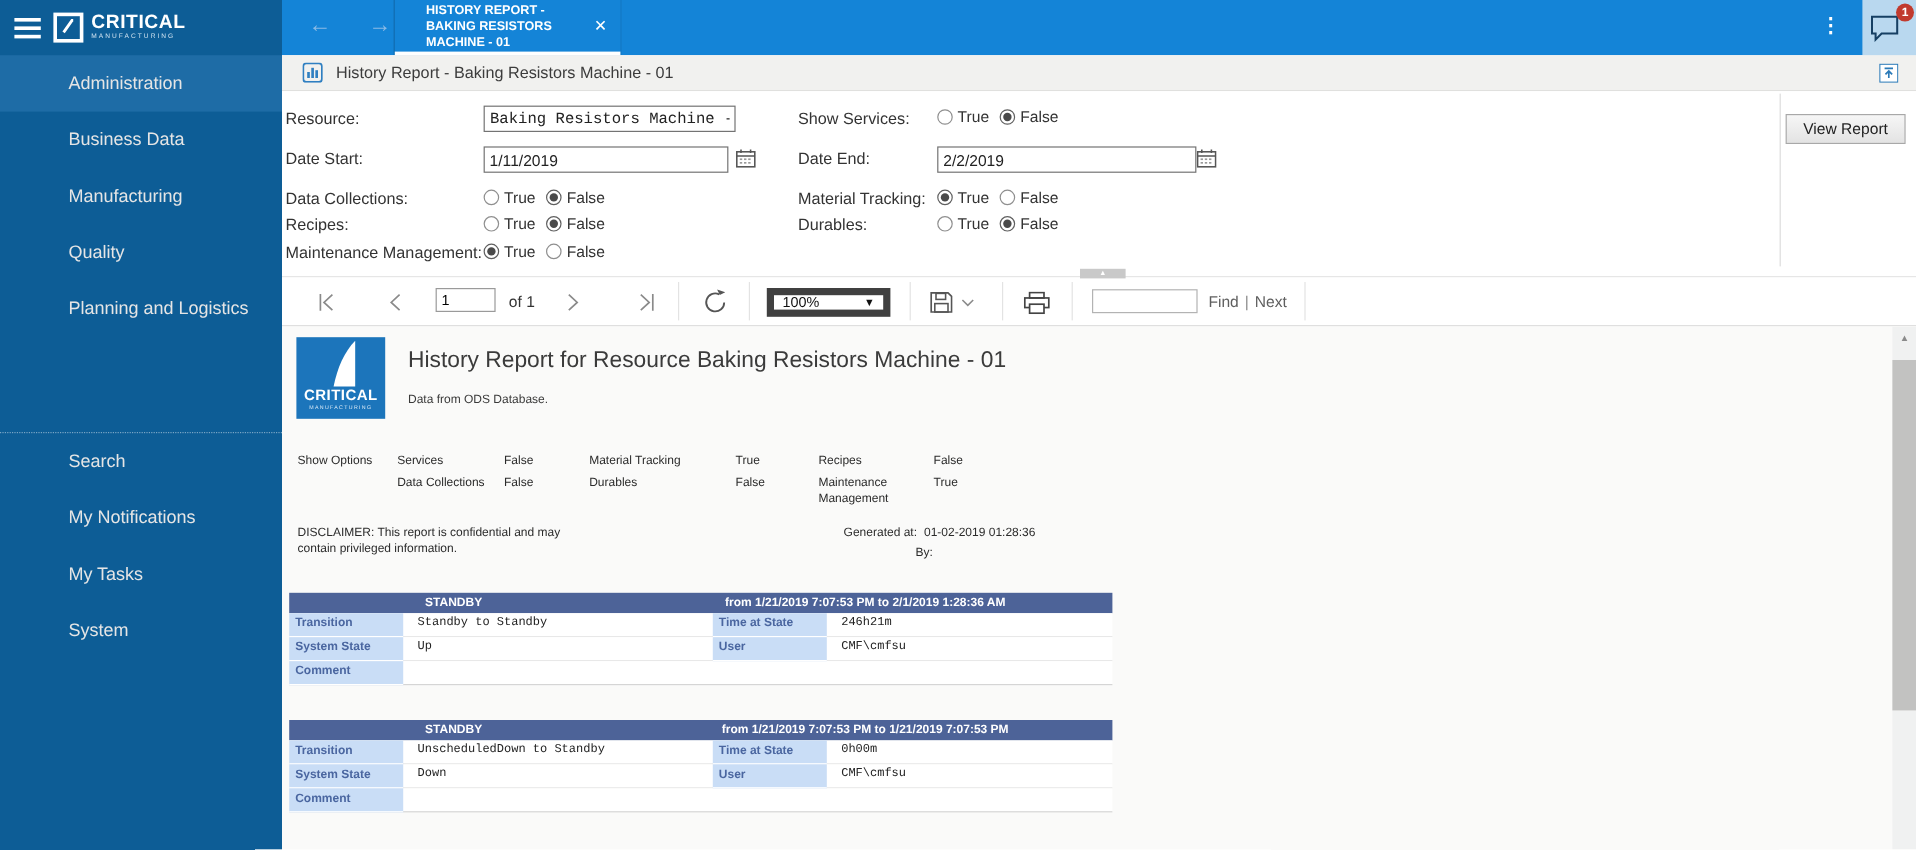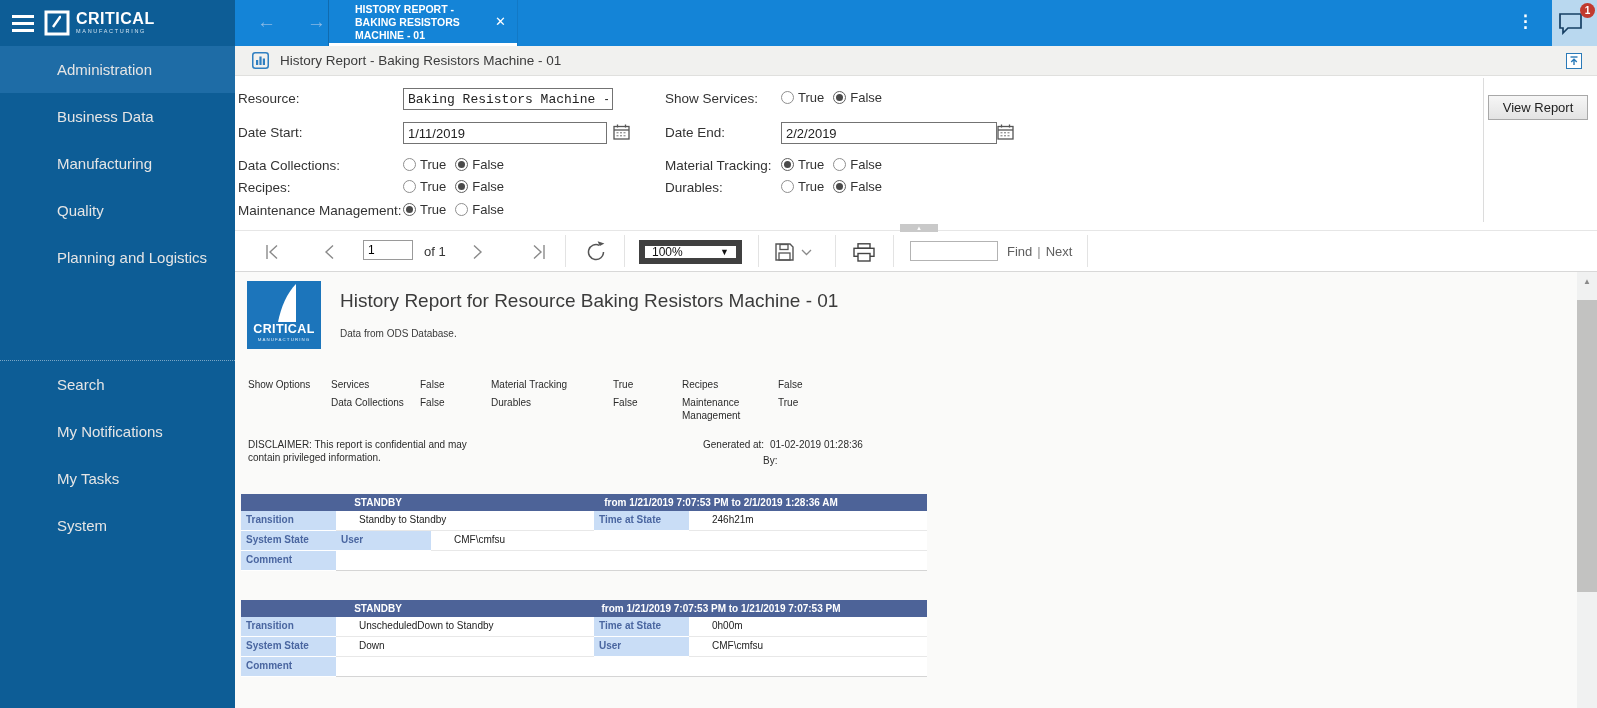--- a/index.html
+++ b/index.html
@@ -106,21 +106,21 @@
   .r-by-label{left:510px;top:182px;margin-left:18px;}
 
   .s-table{position:absolute;left:6px;width:686px;font-size:10px;}
   .s-head{display:flex;height:17px;background:#4d6398;color:#fff;font-weight:700;}
   .s-head-left{width:274px;text-align:center;line-height:17px;}
   .s-head-right{flex:1;text-align:center;line-height:17px;}
   .s-row{display:flex;height:19px;background:#fff;border-bottom:1px solid #e8e8e8;}
   .s-row:last-child{border-bottom:1px solid #d5d5d5;}
   .s-cell-label{width:95px;flex:0 0 auto;background:#c9ddf6;color:#4a66a0;font-weight:700;
                 padding-left:5px;line-height:18px;box-sizing:border-box;border-bottom:1px solid #fff;margin-bottom:-1px;}
-  .s-cell-val{line-height:18px;padding-left:23px;box-sizing:border-box;color:#222;}
+  .s-cell-val{line-height:18px;padding-left:12px;box-sizing:border-box;color:#222;font-family:Liberation Mono, monospace;}
   .s-val1{width:258px;flex:0 0 auto;}
   .s-val2{flex:1;}
 </style>
 </head>
 <body>
 
 <div class="app">
 
   <aside class="sidebar">
     <div class="sb-header">
@@ -388,20 +388,21 @@
           <div class="s-head-right">from 1/21/2019 7:07:53 PM to 2/1/2019 1:28:36 AM</div>
         </div>
         <div class="s-row">
           <div class="s-cell-label">Transition</div>
           <div class="s-cell-val s-val1">Standby to Standby</div>
           <div class="s-cell-label">Time at State</div>
           <div class="s-cell-val s-val2">246h21m</div>
         </div>
         <div class="s-row">
           <div class="s-cell-label">System State</div>
+          <div class="s-cell-val s-val1">Up</div>
           <div class="s-cell-label">User</div>
           <div class="s-cell-val s-val2">CMF\cmfsu</div>
         </div>
         <div class="s-row">
           <div class="s-cell-label">Comment</div>
           <div class="s-cell-val s-val2"></div>
         </div>
       </div>
 
       <div class="s-table" style="top:328px">

